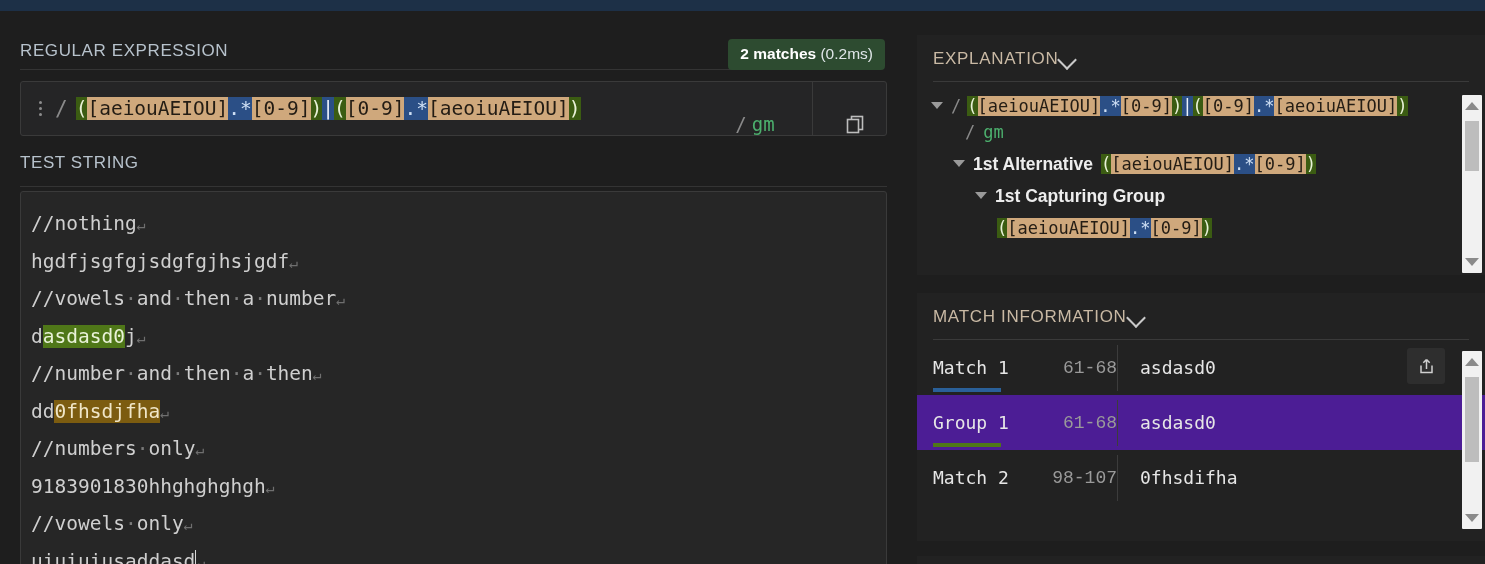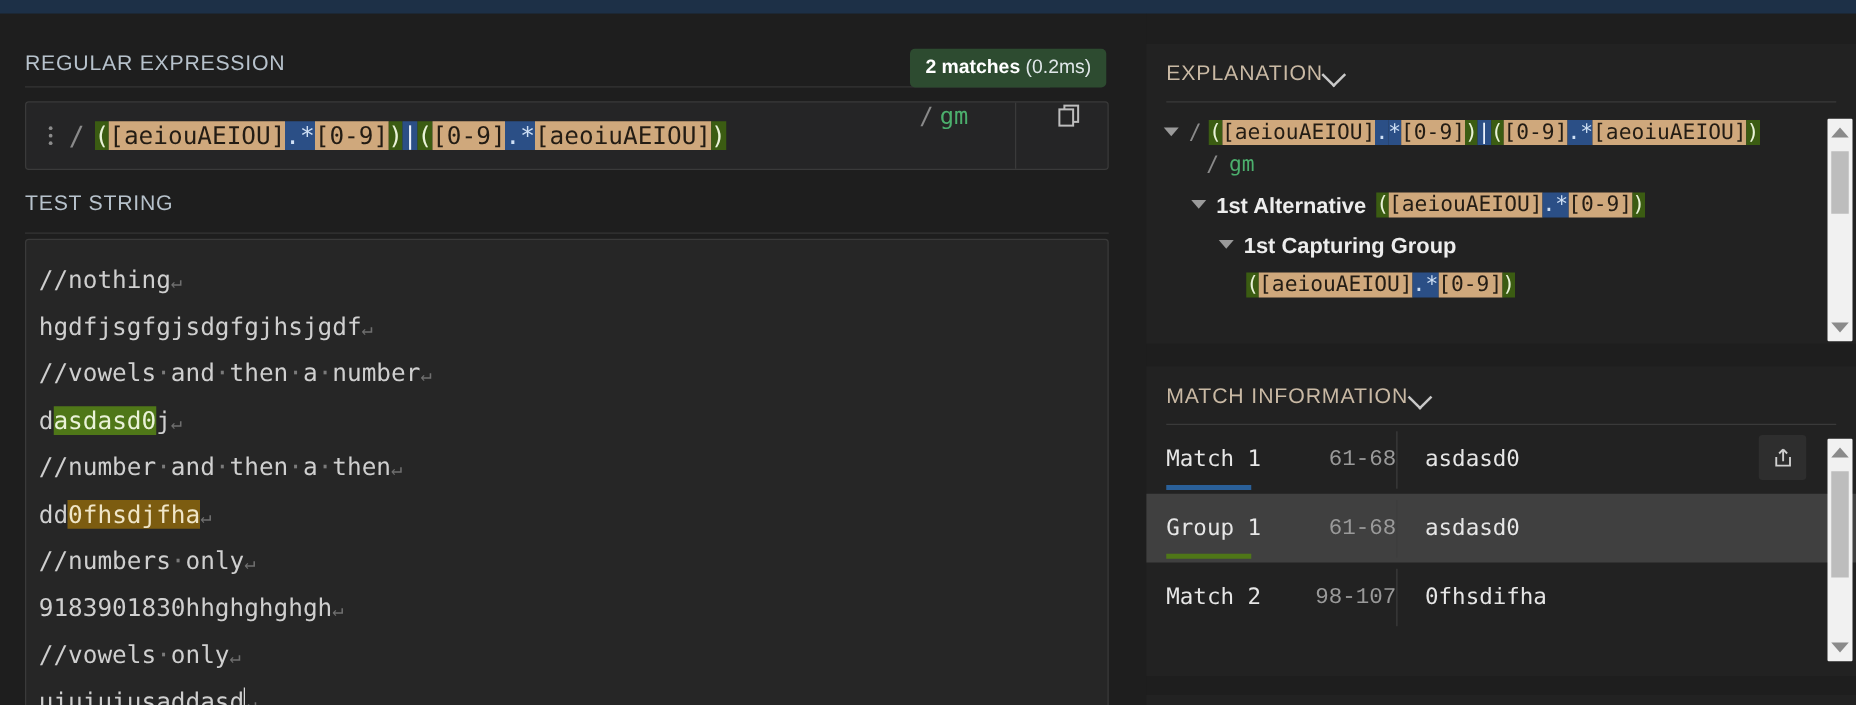--- a/index.html
+++ b/index.html
@@ -42,21 +42,21 @@
     background: #252526; border: 1px solid #3a3a3a; border-radius: 3px;
     display: flex; align-items: center;
   }
   .dots { width: 26px; display: flex; flex-direction: column; align-items: center; gap: 3px; margin-left: 6px; }
   .dots i { width: 3px; height: 3px; background: #8c8c8c; border-radius: 50%; display: block; }
   .slash { color: #8a8a8a; font-family: "DejaVu Sans Mono", monospace; font-size: 21px; margin: 0 8px 0 2px; }
   .re-code {
     flex: 1; font-family: "DejaVu Sans Mono", monospace; font-size: 19.5px;
     letter-spacing: 0px; white-space: nowrap; overflow: hidden; line-height: 26px;
   }
-  .re-tail { display: flex; align-items: flex-start; height: 100%; gap: 11px; }
+  .re-tail { display: flex; align-items: flex-end; height: 100%; gap: 11px; }
   .flag-wrap { width: 92px; text-align: center; font-family: "DejaVu Sans Mono", monospace; font-size: 19px; }
   .flag-wrap .sl { color: #8a8a8a; margin-right: 5px; }
   .flag-wrap .fl { color: #4caf6d; }
   .vdiv { width: 1px; height: 53px; background: #3a3a3a; }
   .copybtn { width: 62px; display: flex; align-items: center; justify-content: center; }
 
   
   .t-grp { background: #3b5c12; color: #e9f2d8; }
   .t-cls { background: #cfa87c; color: #231c14; }
   .t-dot { background: #2b4f86; color: #cfe0f5; }
@@ -104,21 +104,21 @@
   }
   .exp-code { font-family: "DejaVu Sans Mono", monospace; font-size: 17px; line-height: 26px; }
   .exp-label { color: #ededed; font-weight: 700; font-size: 17.5px; line-height: 26px; white-space: nowrap; }
   .exp-slash { color: #8a8a8a; font-family: "DejaVu Sans Mono", monospace; font-size: 17px; line-height: 26px; }
   .exp-flags { color: #4caf6d; font-family: "DejaVu Sans Mono", monospace; font-size: 17px; line-height: 26px; }
 
   
   #panel-match { top: 282px; height: 248px; }
   .match-body { position: relative; height: 190px; overflow: hidden; }
   .mrow { display: flex; align-items: center; height: 55px; position: relative; }
-  .mrow.alt { background: #404040; }
+  .mrow.alt { background: #4c1d95; }
   .mlabel {
     font-family: "DejaVu Sans Mono", monospace; font-size: 18px; color: #e6e6e6;
     width: 100px; padding-left: 16px; position: relative;
   }
   .uline { position: absolute; left: 16px; bottom: -12px; width: 68px; height: 4px; }
   .mrange {
     font-family: Liberation Mono, monospace; font-size: 18px; color: #9a9a9a;
     width: 100px; text-align: right;
   }
   .msep { width: 1px; height: 46px; background: #3c3c3c; }

